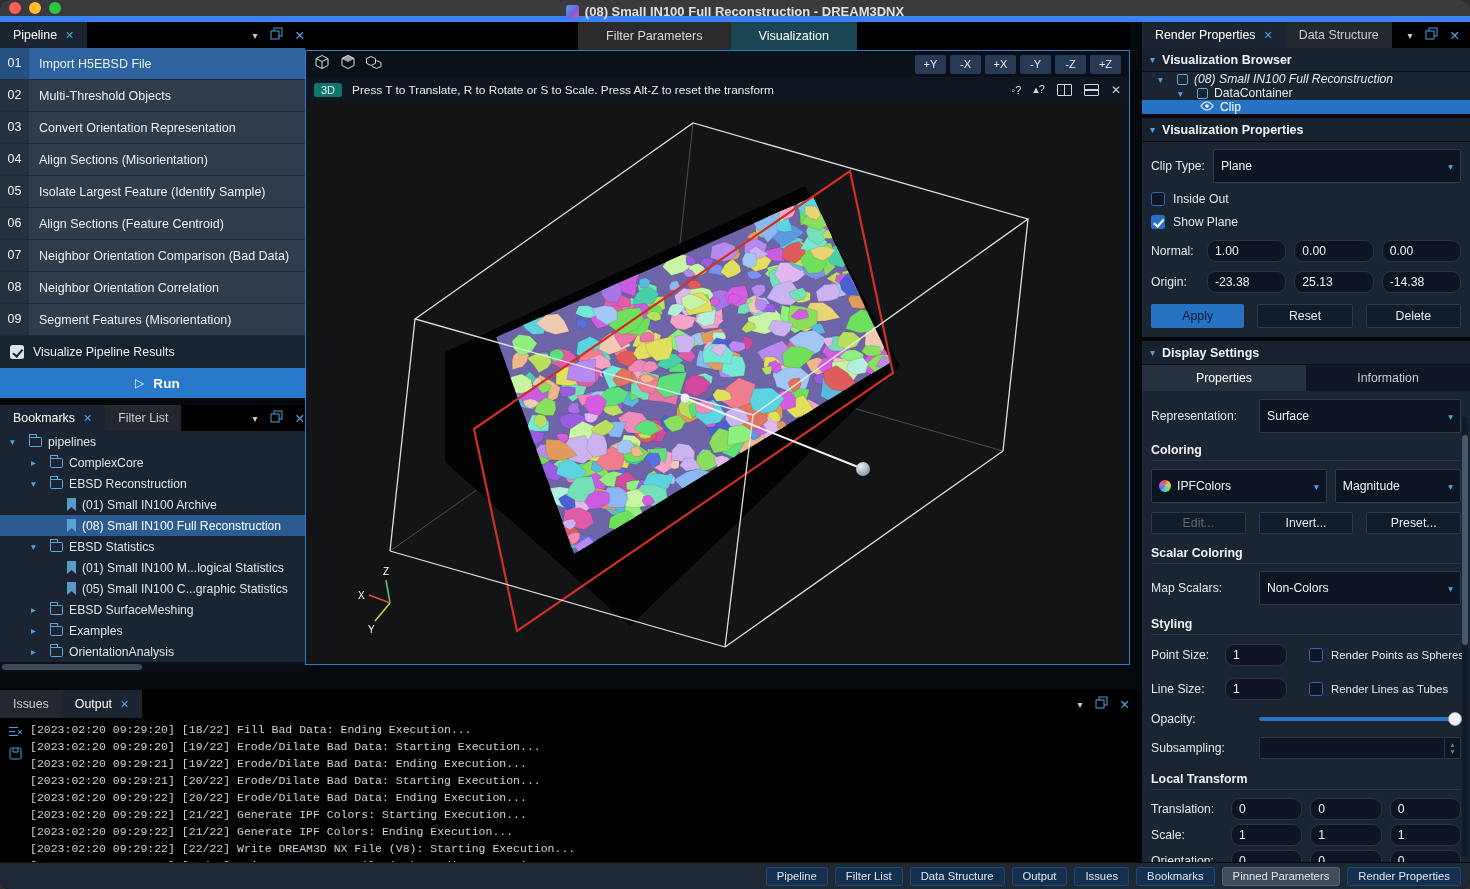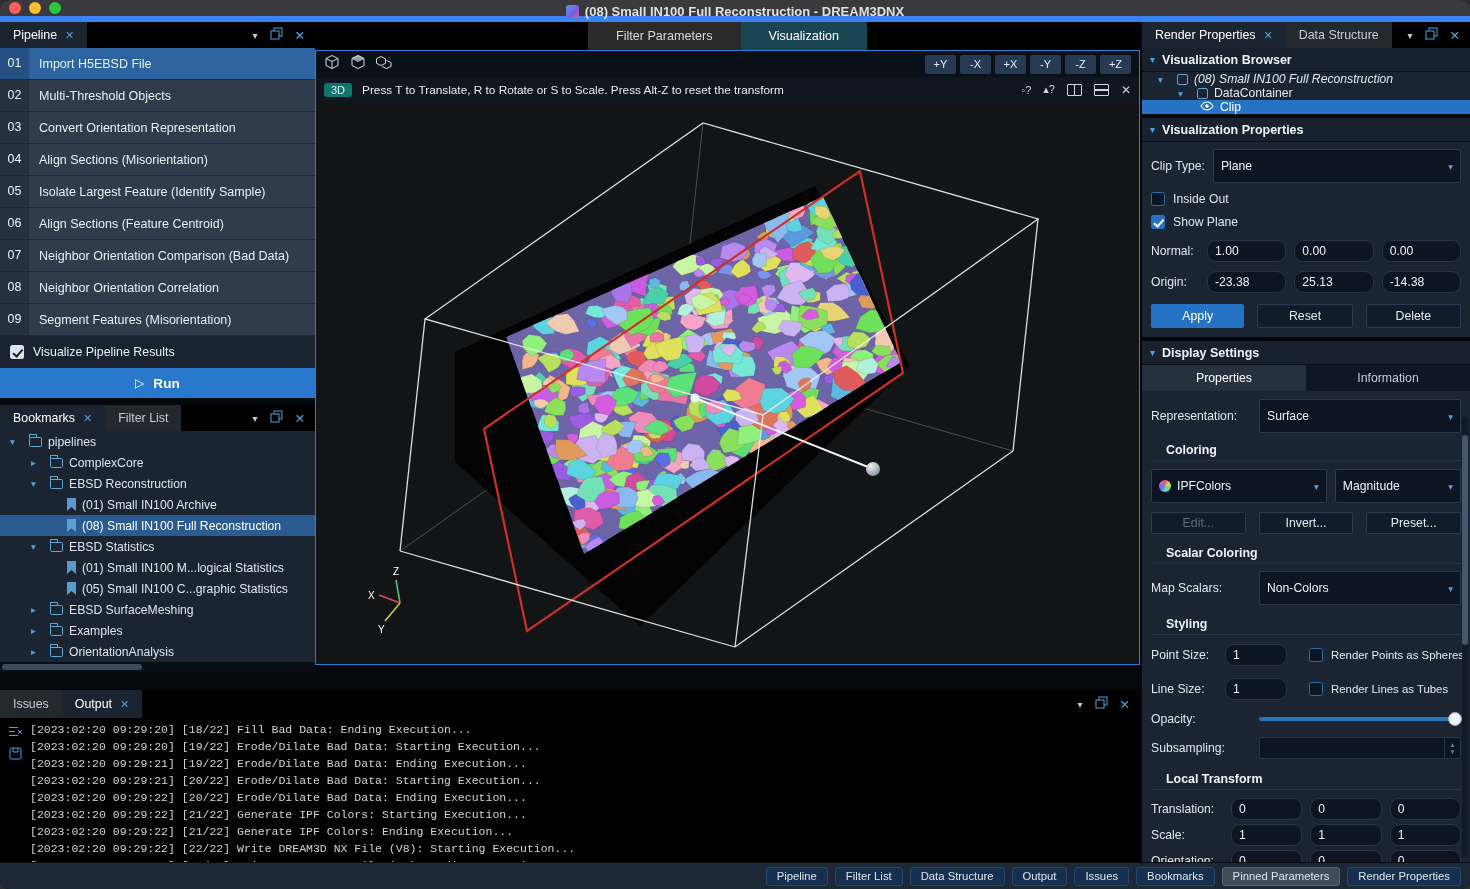--- a/index.html
+++ b/index.html
@@ -43,21 +43,21 @@
 .chev{width:13px;color:#4da3e0;font-size:9.5px;flex:none}
 .icon-folder{width:13px;height:10px;border:1.3px solid #5fa8dc;border-radius:1.5px;position:relative;flex:none}
 .icon-folder::before{content:"";position:absolute;left:-1.3px;top:-4px;width:6px;height:3px;border:1.3px solid #5fa8dc;border-bottom:none;border-radius:1px 1px 0 0}
 .icon-bookmark{width:9px;height:13px;background:#5fa8dc;clip-path:polygon(0 0,100% 0,100% 100%,50% 70%,0 100%);flex:none;opacity:.9}
 .tree-label{font-size:12.2px;color:#dde4ec}
 #hscroll{height:10px;background:#0a0f16;position:relative}
 #hscroll .thumb{position:absolute;left:2px;top:2px;width:140px;height:6px;border-radius:3px;background:#3c4a5c}
 #left-fill{flex:1;background:#05080d}
 
 
-#center-col{position:absolute;left:315px;top:22px;width:825px;height:668px;display:flex;flex-direction:column;background:#05080d}
+#center-col{position:absolute;left:305px;top:22px;width:825px;height:668px;display:flex;flex-direction:column;background:#05080d}
 #center-tabbar{height:28px;background:#000;display:flex;justify-content:center;align-items:stretch;flex:none}
 .ctab{display:flex;align-items:center;padding:0 28px;font-size:12.6px;color:#d4d9de;background:#2a2a2a}
 .ctab.active{background:#1a4553;color:#fff}
 #viz-frame{height:615px;border:1px solid #2d7dd2;display:flex;flex-direction:column;flex:none}
 #viz-toolbar{height:26px;background:#0a1018;display:flex;align-items:center;padding:0 8px;gap:10px;flex:none}
 #view-buttons{margin-left:auto;display:flex;gap:4px}
 .view-btn{width:31px;height:19px;border-radius:2px;background:#263a54;color:#e6edf5;font-size:11px;display:flex;align-items:center;justify-content:center}
 #viz-hintbar{height:25px;background:#10161f;display:flex;align-items:center;padding:0 8px;gap:10px;flex:none}
 #mode-badge{background:#0f766e;border-radius:3px;padding:1px 7px;font-size:11px;color:#e8edf3}
 #hint-text{font-size:11.8px;color:#e8ebee;white-space:nowrap;overflow:hidden}
@@ -87,25 +87,25 @@
 .vb-spacer{height:20px}
 .blkdiv{height:4px;background:#05080d;flex:none}
 .frow{display:flex;align-items:center;gap:8px;padding:0 9px;flex:none}
 .flabel{font-size:12.2px;color:#dfe6ee;white-space:nowrap}
 .lw48{width:48px;flex:none}.lw72{width:72px;flex:none}.lw100{width:100px;flex:none}.lw66{width:66px;flex:none}
 .dropdown{flex:1;height:22px;background:#0d1522;border:1px solid #2b3a4e;border-radius:2px;display:flex;align-items:center;gap:6px;padding:16px 7px;font-size:12.2px;color:#eef2f7}
 .dcaret{margin-left:auto;color:#4da3e0;font-size:9.5px}
 .numfield{flex:1;height:22px;background:#0d1522;border:1px solid #26354a;border-radius:9px;display:flex;align-items:center;padding:0 7px;font-size:12.2px;color:#eef2f7}
 .numfield.small{flex:none;width:62px}
 .btn{height:24px;flex:1;display:flex;align-items:center;justify-content:center;font-size:12.3px;border-radius:2px;color:#e3eaf2}
-.btn.primary{background:#2673c4;color:#ffffff}
+.btn.primary{background:#2673c4;color:#0f172a}
 .btn.dark{background:#111b29;border:1px solid #2b3a4e}
 .btn.h22{height:22px}
 .btn .dis{color:#5d6a7c}
-.seclabel{font-size:12.4px;font-weight:700;color:#edf2f7;padding:0 24px;flex:none}
+.seclabel{font-size:12.4px;font-weight:700;color:#edf2f7;padding:0 9px;flex:none}
 .hr{height:1px;background:#27364a;margin:3px 9px 0;flex:none}
 .cb{width:14px;height:14px;border-radius:2.5px;flex:none;position:relative}
 .cb.checked{background:#2673c4}
 .cb.checked::after{content:"";position:absolute;left:4.5px;top:1.5px;width:3.5px;height:7.5px;border:solid #fff;border-width:0 2px 2px 0;transform:rotate(40deg)}
 .cb.unchecked{background:#0d1724;border:1.6px solid #2e6cb0}
 .cb.light.checked{background:#dde3ea}
 .cb.light.checked::after{border-color:#17212e}
 .smlabel{font-size:11.4px;color:#e3eaf2;white-space:nowrap}
 #ds-tabs{display:flex;height:26px;background:#0b111c;flex:none}
 .ds-tab{flex:1;display:flex;align-items:center;justify-content:center;font-size:12.3px;color:#c3ccd6;background:#0f1724}

